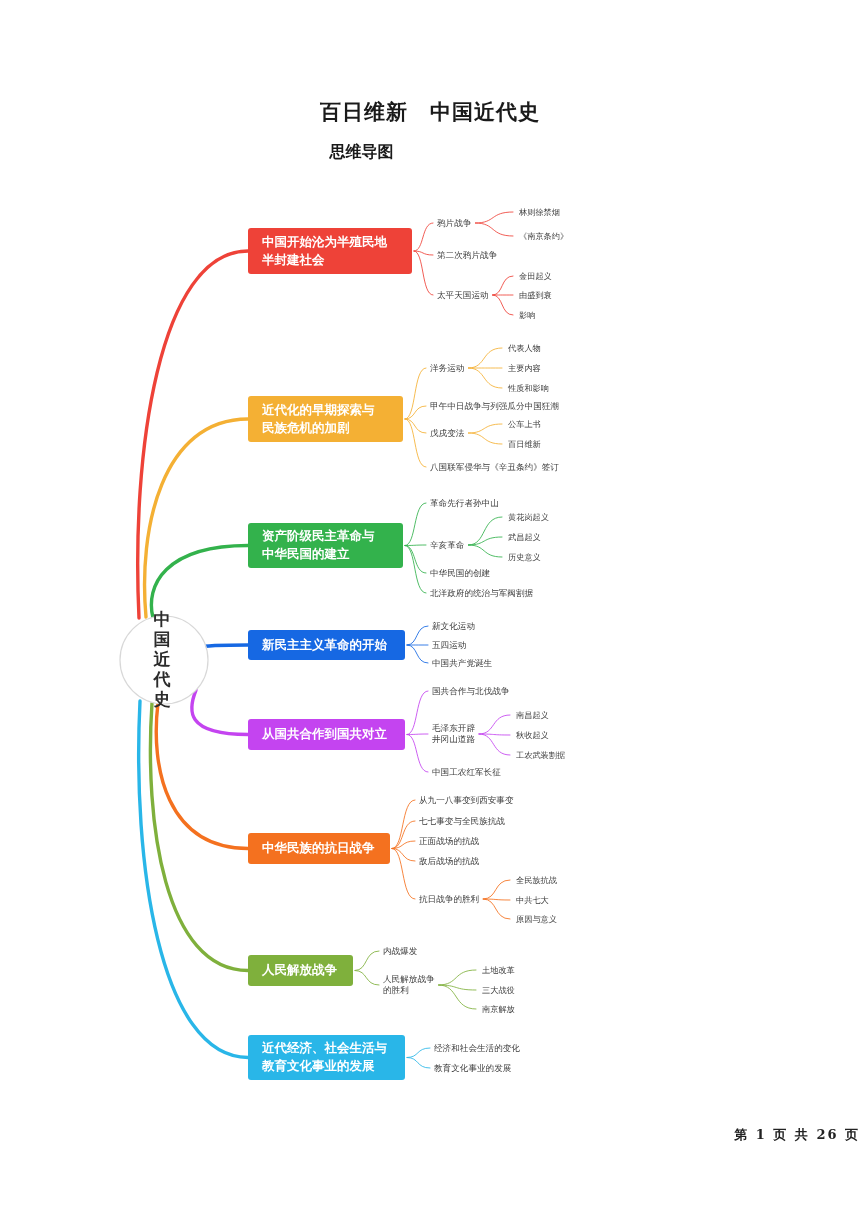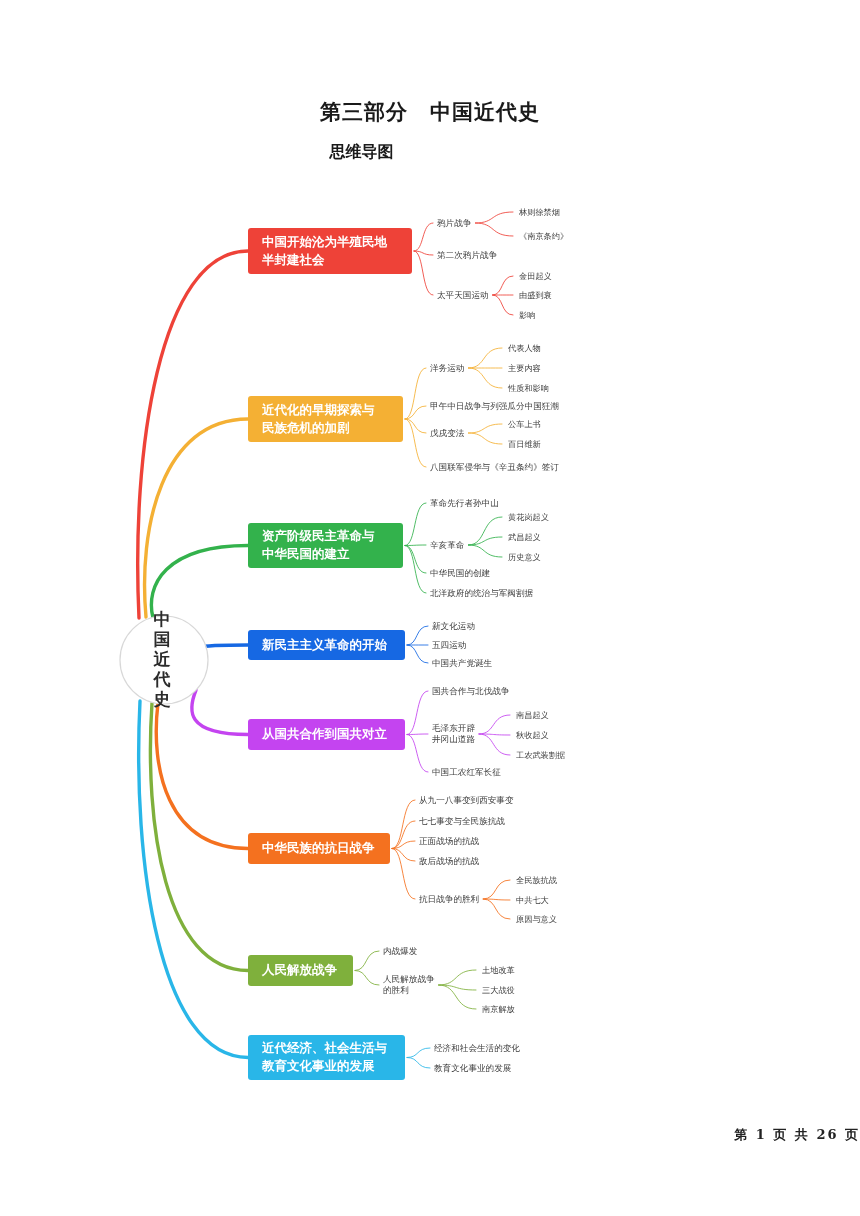--- a/index.html
+++ b/index.html
@@ -44,21 +44,21 @@
     font-family:"DejaVu Sans","Liberation Sans",sans-serif;
     text-anchor:middle;dominant-baseline:middle;
   }
   .conn{fill:none;stroke-linecap:round;}
 </style>
 </head>
 <body>
 
 <div class="page">
 
-  <div id="doc-title">第三部分　中国近代史</div>
+  <div id="doc-title">百日维新　中国近代史</div>
   <div id="doc-subtitle">思维导图</div>
 
   <svg id="mindmap" viewBox="0 0 860 1216">
     <g id="mm-connectors">
         <path d="M 139 618 C 131 452.85, 158.95 251, 248 251" class="conn" stroke="#EE4238" stroke-width="3.4"></path>
         <path d="M 414 251 C 424.45 251, 421.22 223, 433 223" class="conn" stroke="#EE4238" stroke-width="0.9" opacity="0.95"></path>
         <path d="M 475.4 223 C 496.08 223, 489.688 212, 513 212" class="conn" stroke="#EE4238" stroke-width="0.9" opacity="0.95"></path>
         <path d="M 475.4 223 C 496.08 223, 489.688 236, 513 236" class="conn" stroke="#EE4238" stroke-width="0.9" opacity="0.95"></path>
         <path d="M 414 251 C 424.45 251, 421.22 255, 433 255" class="conn" stroke="#EE4238" stroke-width="0.9" opacity="0.95"></path>
         <path d="M 414 251 C 424.45 251, 421.22 295, 433 295" class="conn" stroke="#EE4238" stroke-width="0.9" opacity="0.95"></path>

